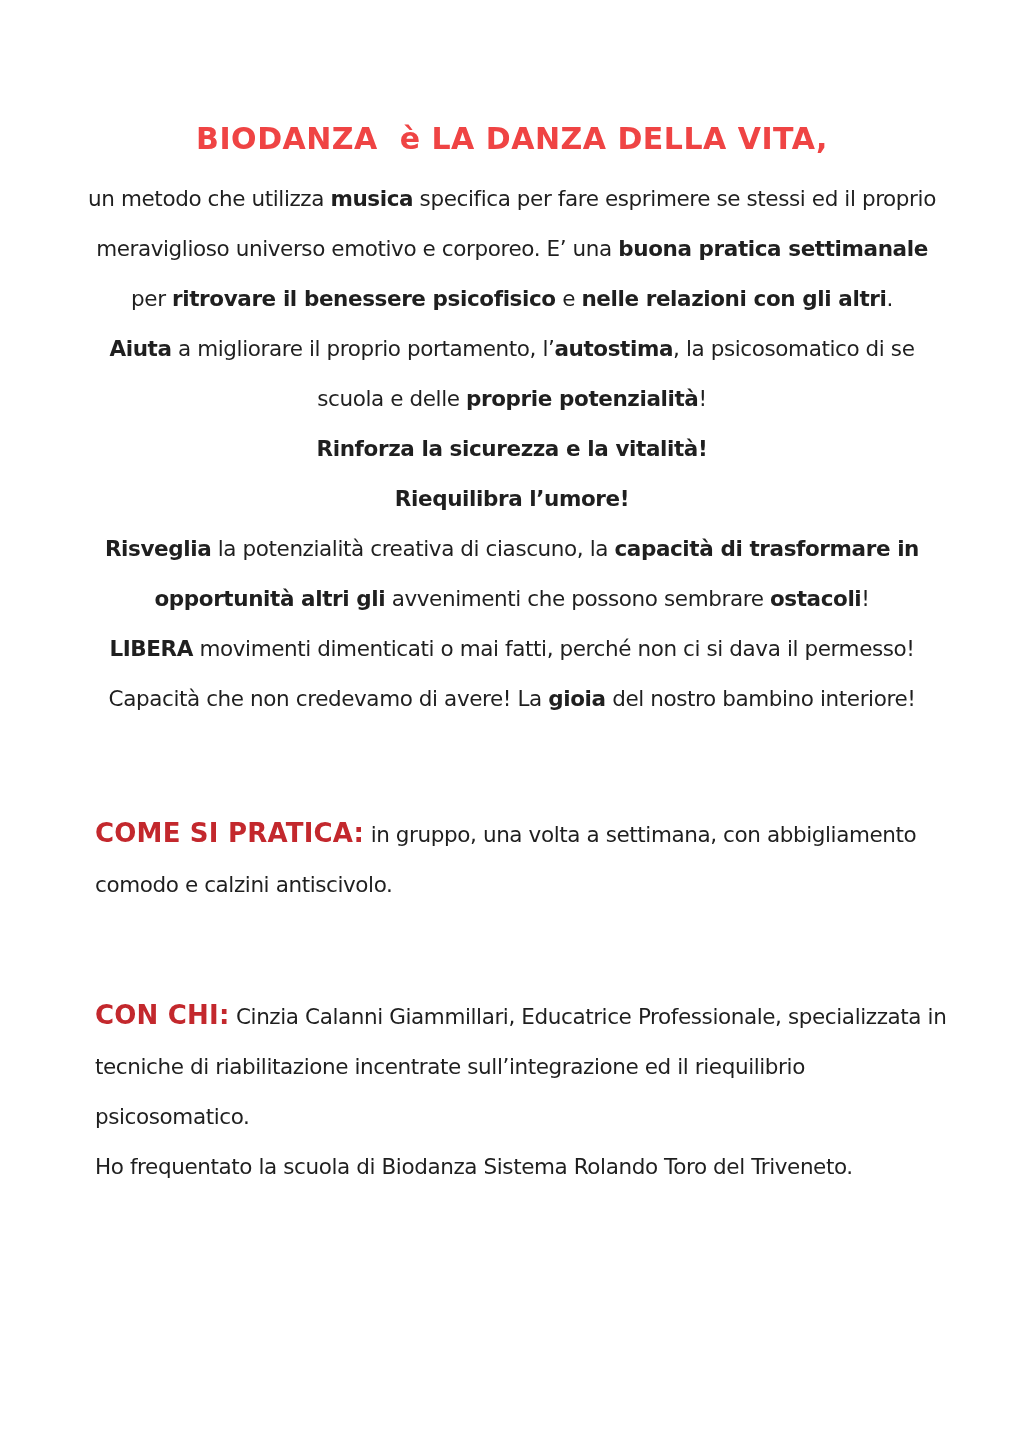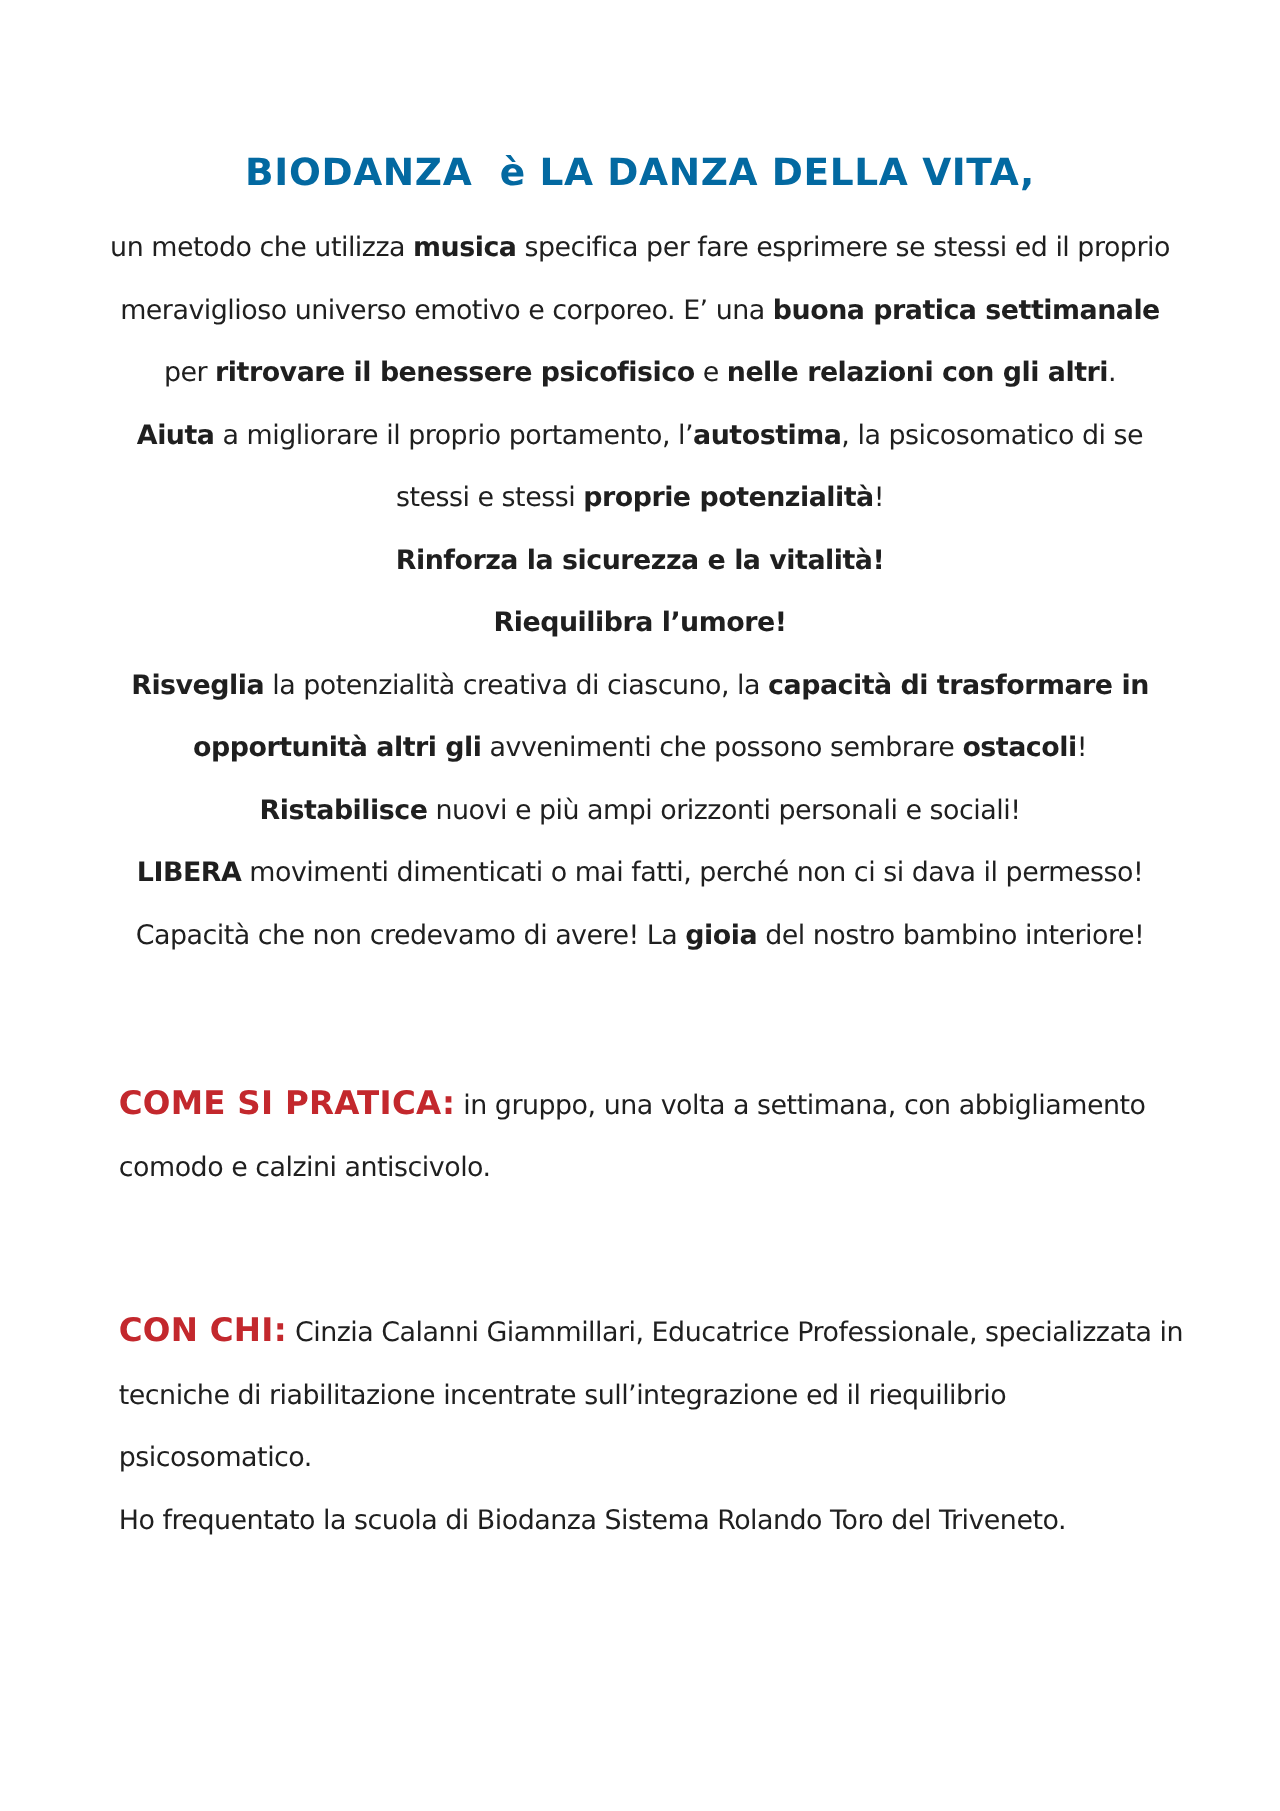--- a/index.html
+++ b/index.html
@@ -58,33 +58,32 @@
   .red {
     font-weight: 700;
     font-size: 26px;
     letter-spacing: 0.2px;
   }
 </style>
 </head>
 <body>
 
 <main class="page" style="color: rgb(31, 31, 31); background: rgb(255, 255, 255);">
-  <h1 class="title" style="color: #0369a1;">BIODANZA  è LA DANZA DELLA VITA,</h1>
+  <h1 class="title" style="color: #ef4444;">BIODANZA  è LA DANZA DELLA VITA,</h1>
 
   <section id="intro-lines" class="lines-block intro-block">
       <div class="text-line"><span>un metodo che utilizza </span><span class="bold">musica</span><span> specifica per fare esprimere se stessi ed il proprio</span></div>
       <div class="text-line"><span>meraviglioso universo emotivo e corporeo. E’ una </span><span class="bold">buona pratica settimanale</span></div>
       <div class="text-line"><span>per </span><span class="bold">ritrovare il benessere psicofisico</span><span> e </span><span class="bold">nelle relazioni con gli altri</span><span>.</span></div>
       <div class="text-line"><span class="bold">Aiuta</span><span> a migliorare il proprio portamento, l’</span><span class="bold">autostima</span><span>, la psicosomatico di se</span></div>
-      <div class="text-line"><span>stessi e stessi </span><span class="bold">proprie potenzialità</span><span>!</span></div>
+      <div class="text-line"><span>scuola e delle </span><span class="bold">proprie potenzialità</span><span>!</span></div>
       <div class="text-line"><span class="bold">Rinforza la sicurezza e la vitalità!</span></div>
       <div class="text-line"><span class="bold">Riequilibra l’umore!</span></div>
       <div class="text-line"><span class="bold">Risveglia</span><span> la potenzialità creativa di ciascuno, la </span><span class="bold">capacità di trasformare in</span></div>
       <div class="text-line"><span class="bold">opportunità altri gli</span><span> avvenimenti che possono sembrare </span><span class="bold">ostacoli</span><span>!</span></div>
-      <div class="text-line"><span class="bold">Ristabilisce</span><span> nuovi e più ampi orizzonti personali e sociali!</span></div>
       <div class="text-line"><span class="bold">LIBERA</span><span> movimenti dimenticati o mai fatti, perché non ci si dava il permesso!</span></div>
       <div class="text-line"><span>Capacità che non credevamo di avere! La </span><span class="bold">gioia</span><span> del nostro bambino interiore!</span></div>
     </section>
 
   <section id="pratica-lines" class="lines-block left-block pratica-block">
       <div class="text-line"><span class="bold red" style="color: rgb(195, 40, 45);">COME SI PRATICA:</span><span> in gruppo, una volta a settimana, con abbigliamento</span></div>
       <div class="text-line"><span>comodo e calzini antiscivolo.</span></div>
     </section>
 
   <section id="conchi-lines" class="lines-block left-block conchi-block">

